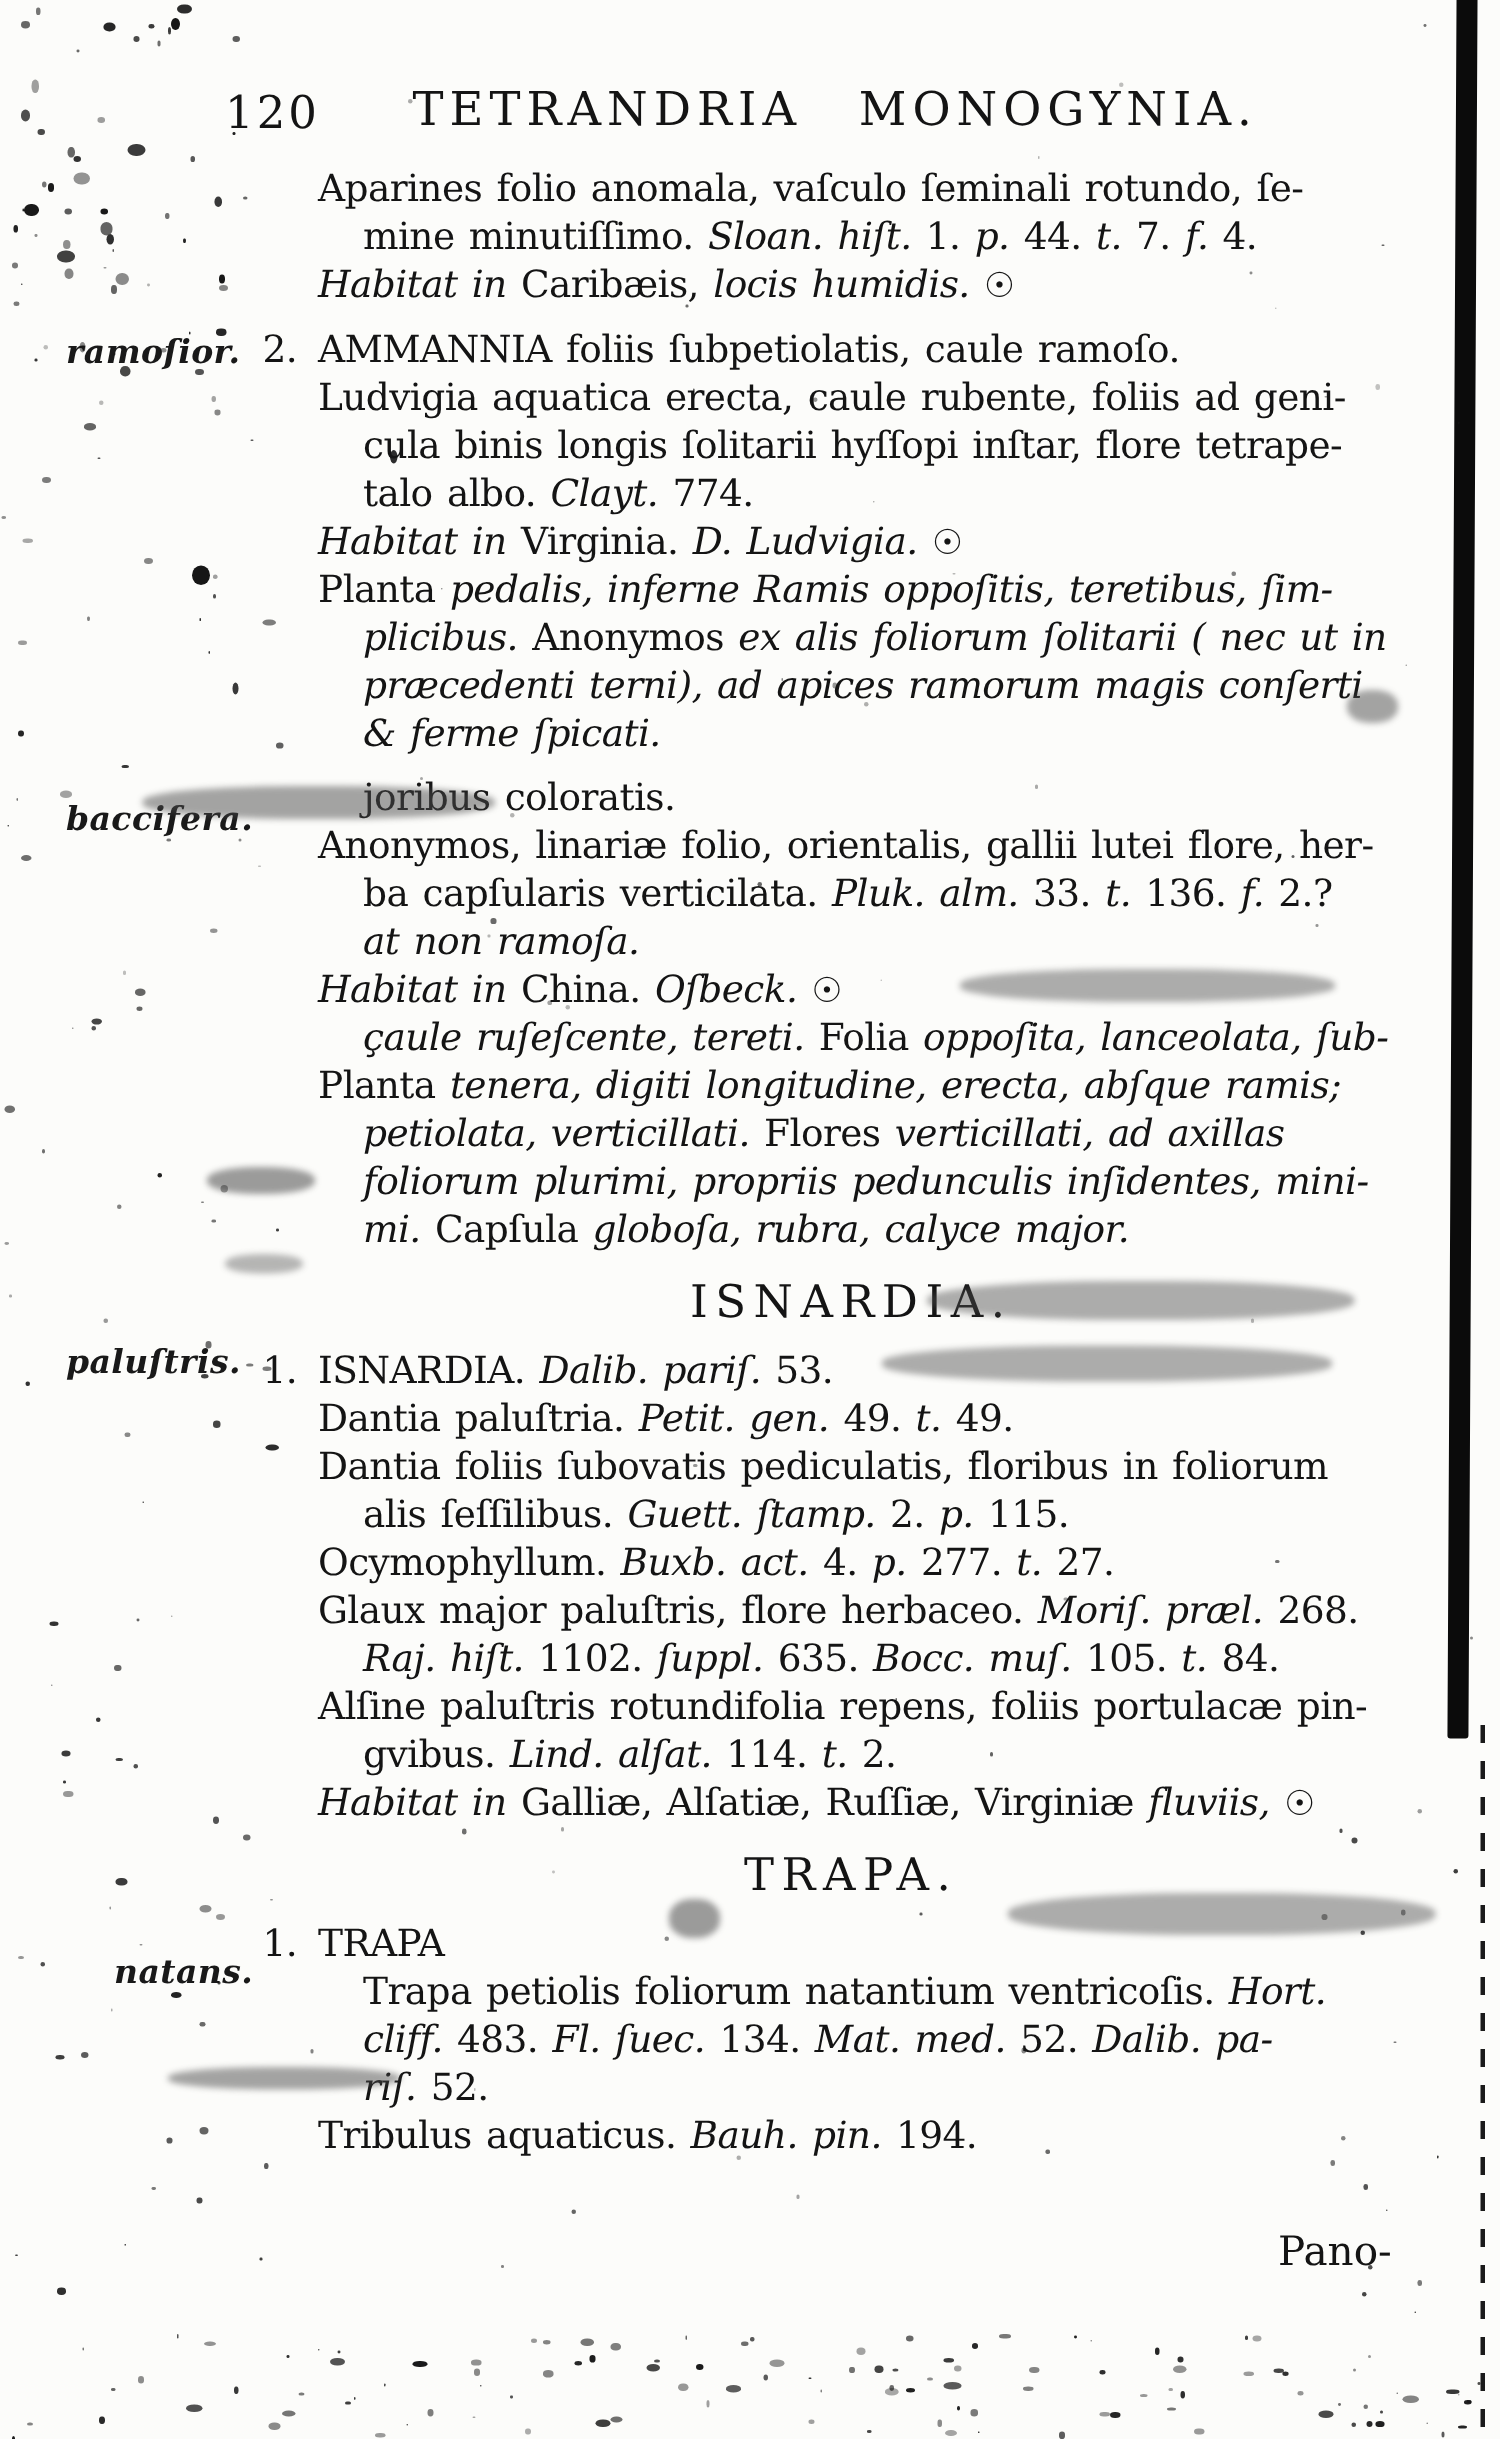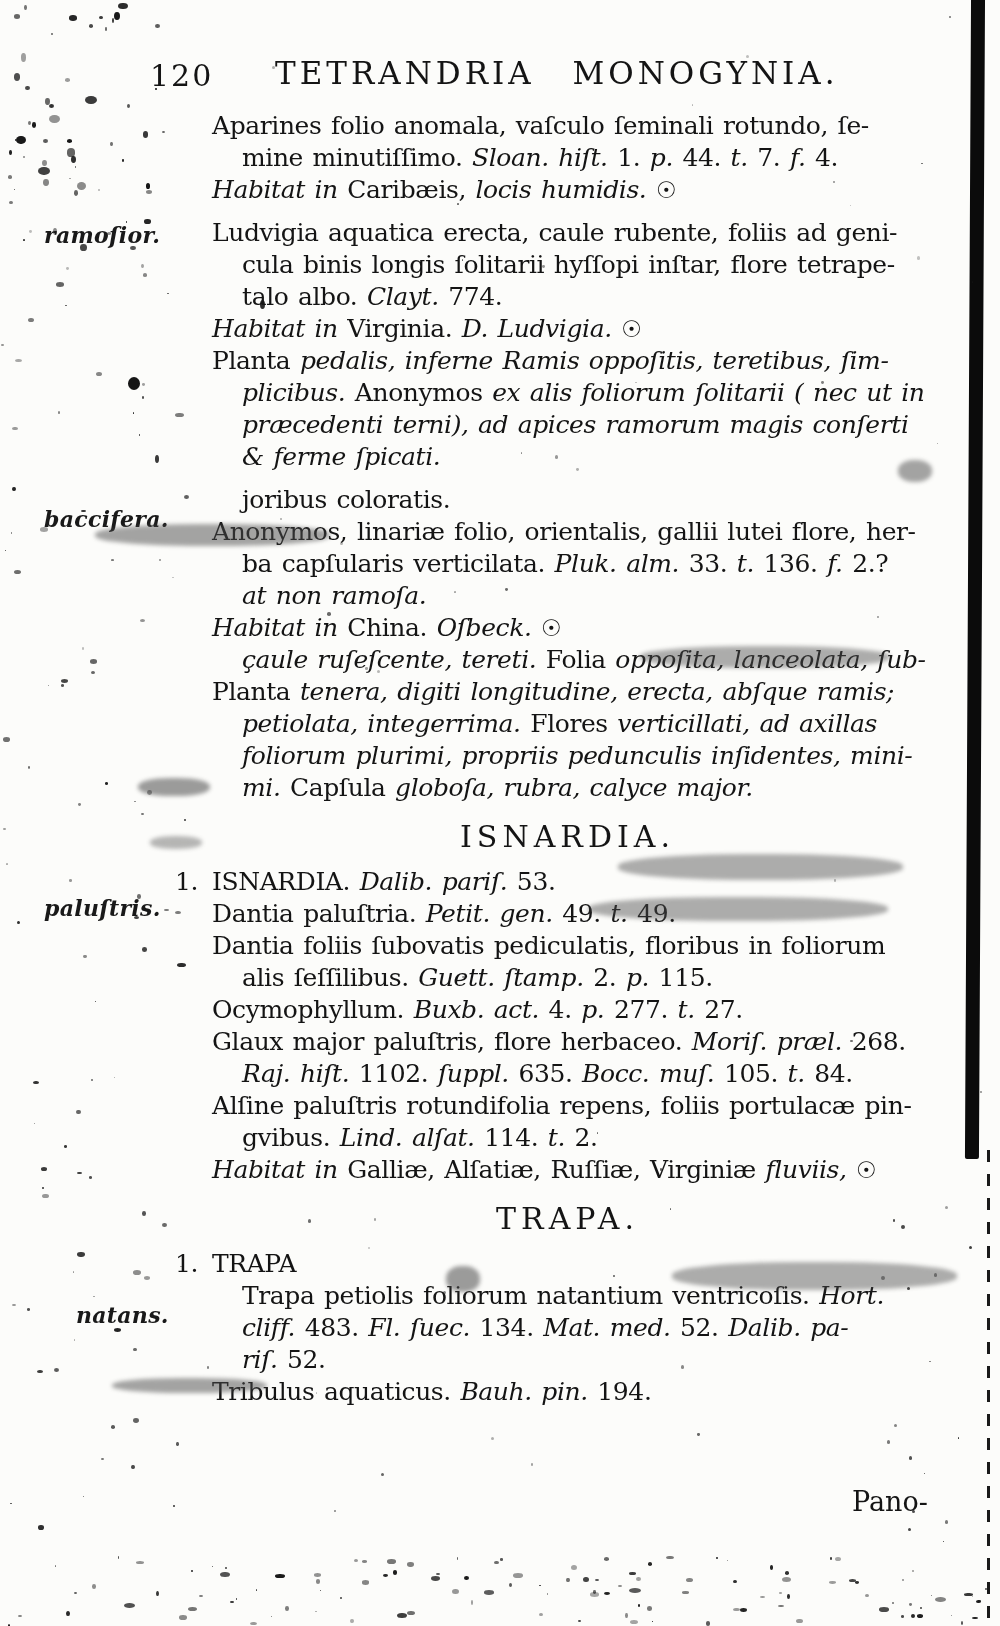--- a/index.html
+++ b/index.html
@@ -34,49 +34,50 @@
   .speck{position:absolute;background:#161616;border-radius:50%;}
 </style>
 </head>
 <body>
 
 <div class="page">
   <div class="pagenum">120</div>
   <div class="running-title">TETRANDRIA MONOGYNIA.</div>
   <div>
       <div class="margin-note" style="top: 222px;">ramoſior.</div>
-      <div class="margin-note" style="top: 506px;">baccifera.</div>
+      <div class="margin-note" style="top: 533px;">baccifera.</div>
       <div class="margin-note" style="top: 895px;">paluſtris.</div>
       <div class="margin-note" style="top: 1302px; margin-left: 32px;">natans.</div>
     </div>
   <div class="text-col">
       <div class="para">
         <div class="line ind1"><span>Aparines folio anomala, vaſculo ſeminali rotundo, ſe-</span></div>
         <div class="line ind2"><span>mine minutiſſimo. </span><span class="it">Sloan. hiſt.</span><span> 1. </span><span class="it">p.</span><span> 44. </span><span class="it">t.</span><span> 7. </span><span class="it">f.</span><span> 4.</span></div>
         <div class="line ind1"><span class="it">Habitat in</span><span> Caribæis, </span><span class="it">locis humidis.</span><span> </span><span class="sun">☉</span></div>
       </div>
       <div class="para">
+        <div class="line ind0"><span class="num">2.</span><span>AMMANNIA foliis ſubpetiolatis, caule ramoſo.</span></div>
         <div class="line ind1"><span>Ludvigia aquatica erecta, caule rubente, foliis ad geni-</span></div>
         <div class="line ind2"><span>cula binis longis ſolitarii hyſſopi inſtar, flore tetrape-</span></div>
         <div class="line ind2"><span>talo albo. </span><span class="it">Clayt.</span><span> 774.</span></div>
         <div class="line ind1"><span class="it">Habitat in</span><span> Virginia. </span><span class="it">D. Ludvigia.</span><span> </span><span class="sun">☉</span></div>
         <div class="line ind1"><span>Planta </span><span class="it">pedalis, inferne Ramis oppoſitis, teretibus, ſim-</span></div>
         <div class="line ind2"><span class="it">plicibus.</span><span> Anonymos </span><span class="it">ex alis foliorum ſolitarii ( nec ut in</span></div>
         <div class="line ind2"><span class="it">præcedenti terni), ad apices ramorum magis conſerti</span></div>
         <div class="line ind2"><span class="it">&amp; ferme ſpicati.</span></div>
       </div>
       <div class="para">
         <div class="line ind2"><span>joribus coloratis.</span></div>
         <div class="line ind1"><span>Anonymos, linariæ folio, orientalis, gallii lutei flore, her-</span></div>
         <div class="line ind2"><span>ba capſularis verticilata. </span><span class="it">Pluk. alm.</span><span> 33. </span><span class="it">t.</span><span> 136. </span><span class="it">f.</span><span> 2.?</span></div>
         <div class="line ind2"><span class="it">at non ramoſa.</span></div>
         <div class="line ind1"><span class="it">Habitat in</span><span> China. </span><span class="it">Oſbeck.</span><span> </span><span class="sun">☉</span></div>
         <div class="line ind2"><span class="it">çaule ruſeſcente, tereti.</span><span> Folia </span><span class="it">oppoſita, lanceolata, ſub-</span></div>
         <div class="line ind1"><span>Planta </span><span class="it">tenera, digiti longitudine, erecta, abſque ramis;</span></div>
-        <div class="line ind2"><span class="it">petiolata, integerrima.</span><span> Flores </span><span class="it">verticillati, ad axillas</span></div>
+        <div class="line ind2"><span class="it">petiolata, verticillati.</span><span> Flores </span><span class="it">verticillati, ad axillas</span></div>
         <div class="line ind2"><span class="it">foliorum plurimi, propriis pedunculis inſidentes, mini-</span></div>
         <div class="line ind2"><span class="it">mi.</span><span> Capſula </span><span class="it">globoſa, rubra, calyce major.</span></div>
       </div>
       <div class="heading">ISNARDIA.</div>
       <div class="para">
         <div class="line ind0"><span class="num">1.</span><span>ISNARDIA. </span><span class="it">Dalib. pariſ.</span><span> 53.</span></div>
         <div class="line ind1"><span>Dantia paluſtria. </span><span class="it">Petit. gen.</span><span> 49. </span><span class="it">t.</span><span> 49.</span></div>
         <div class="line ind1"><span>Dantia foliis ſubovatis pediculatis, floribus in foliorum</span></div>
         <div class="line ind2"><span>alis ſeſſilibus. </span><span class="it">Guett. ſtamp.</span><span> 2. </span><span class="it">p.</span><span> 115.</span></div>
         <div class="line ind1"><span>Ocymophyllum. </span><span class="it">Buxb. act.</span><span> 4. </span><span class="it">p.</span><span> 277. </span><span class="it">t.</span><span> 27.</span></div>

